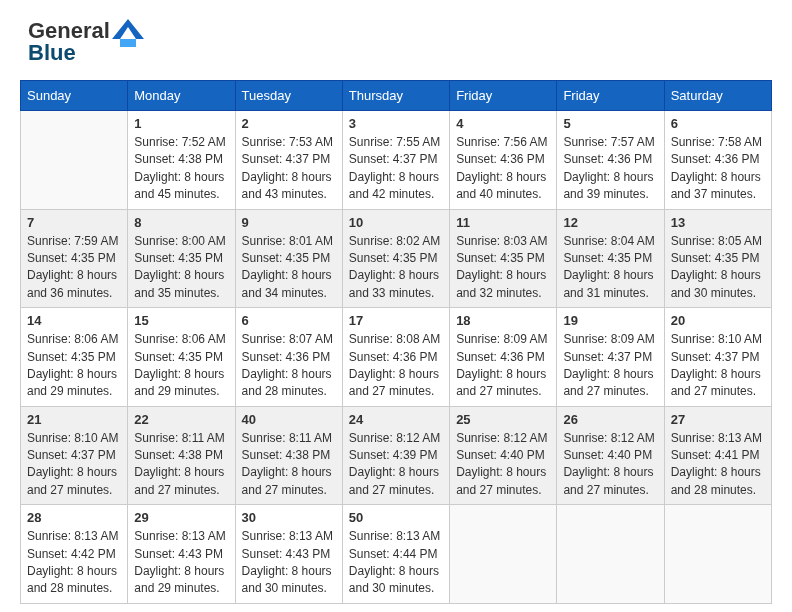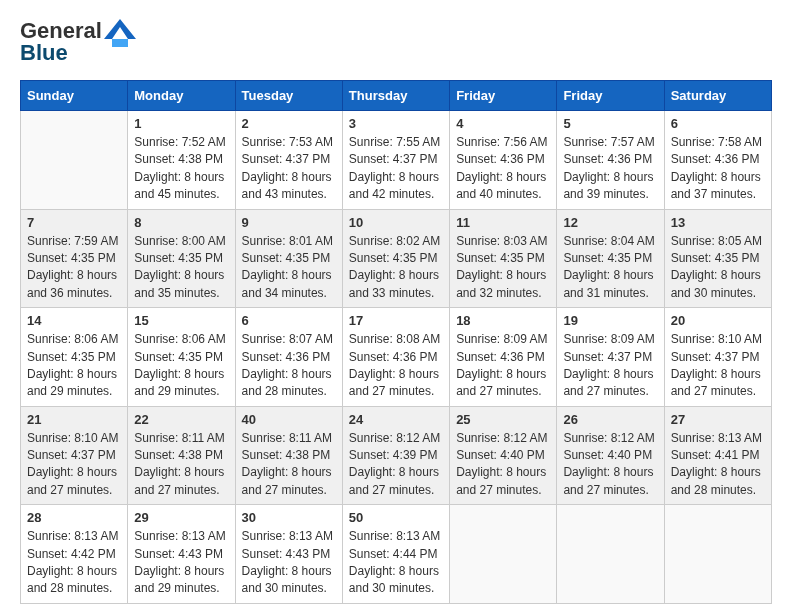--- a/index.html
+++ b/index.html
@@ -43,21 +43,21 @@
     }
     .calendar-table {
       width: 100%;
       border-collapse: collapse;
       border: 1px solid #ccc;
     }
     .calendar-table th {
       background-color: #1565c0;
       color: #fff;
       font-size: 13px;
-      font-weight: bold;
+      font-weight: normal;
       padding: 7px 6px;
       text-align: left;
       border: 1px solid #0d47a1;
     }
     .calendar-table td {
       border: 1px solid #ccc;
       vertical-align: top;
       padding: 5px 6px;
       width: calc(100% / 7);
       min-height: 80px;
@@ -81,21 +81,21 @@
     }
     .row-shaded td {
       background-color: #f0f0f0;
     }
   </style>
 </head>
 <body>
 
 <div class="header-area">
   <div class="logo">
-    <div style="display:flex; align-items:center;">
+    <div style="display:flex; align-items:center;margin-left:8px;">
       <span class="logo-text">
         <span class="general">General</span><br>
         <span class="blue">Blue</span>
       </span>
       <svg width="32" height="28" viewBox="0 0 32 28" style="margin-left:2px; margin-top:-18px;">
         <polygon points="0,20 16,0 32,20 24,20 16,8 8,20" fill="#1565c0"></polygon>
         <polygon points="8,28 24,28 24,20 8,20" fill="#42a5f5"></polygon>
       </svg>
     </div>
   </div>

